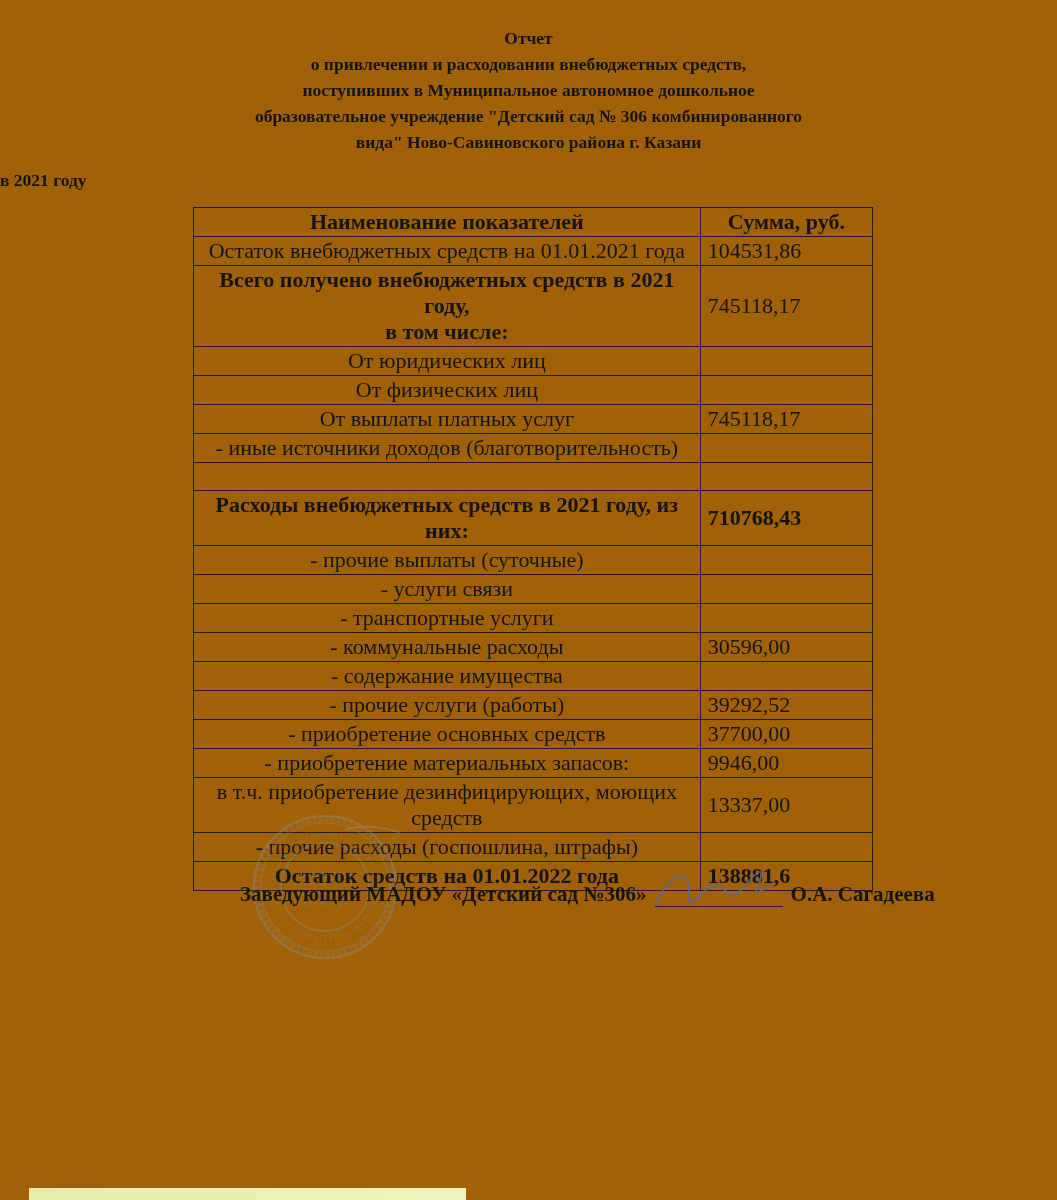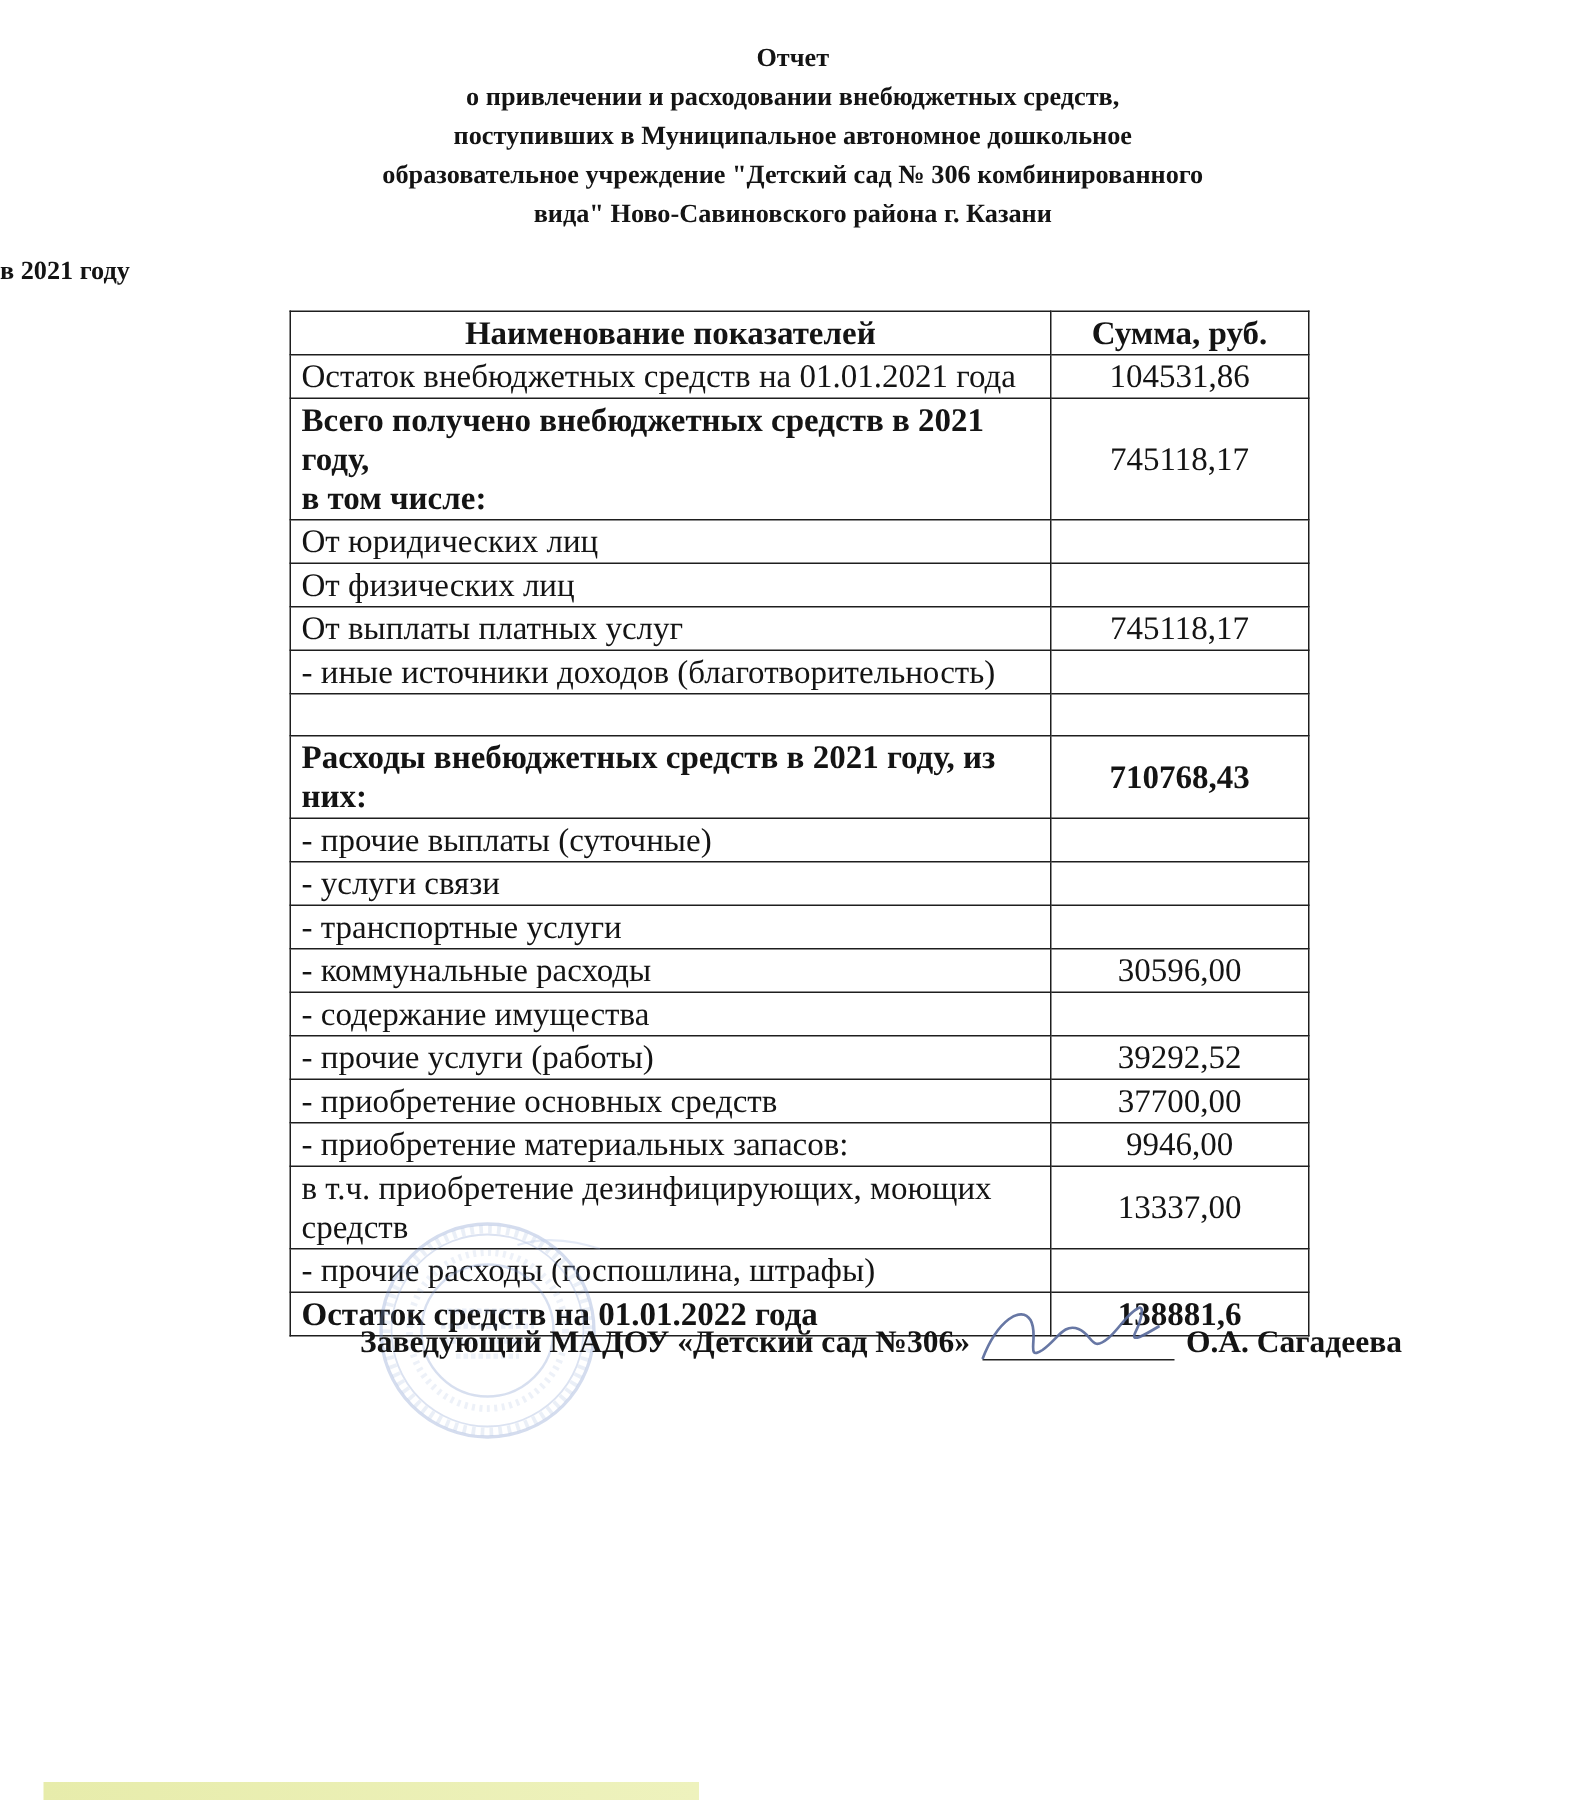--- a/index.html
+++ b/index.html
@@ -1,21 +1,21 @@
 <!DOCTYPE html>
 <html><head>
 <meta charset="utf-8">
 <style>
   html, body { margin: 0; padding: 0; background: #888; }
   .page {
     position: relative;
     width: 1057px;
     height: 1200px;
     margin: 0 auto;
-    background: #ffffff;
+    background: #a16207;
     font-family: "Liberation Serif", "DejaVu Serif", serif;
     color: #141414;
     overflow: hidden;
   }
   .title-block {
     padding-top: 25px;
     text-align: center;
     font-weight: bold;
     font-size: 17.5px;
     line-height: 26px;
@@ -31,22 +31,22 @@
     border-collapse: collapse;
     font-size: 22px;
   }
   table.report th, table.report td {
     border: 1.5px solid #1e1e1e;
     padding: 1px 7px;
     height: 25px;
     vertical-align: middle;
   }
   table.report th { font-weight: bold; text-align: center; }
-  td.c-label { width: 517px; text-align: left; }
-  td.c-val, th.c-val { width: 163px; text-align: center; }
+  td.c-label { width: 517px; text-align: center; }
+  td.c-val, th.c-val { width: 163px; }
   tr.bold-row td { font-weight: bold; }
   td .bold { font-weight: bold; }
   td.v-top { vertical-align: top; padding-top: 3px; }
   .stamp {
     position: absolute;
     left: 250px;
     top: 812px;
     opacity: 0.55;
     pointer-events: none;
   }

